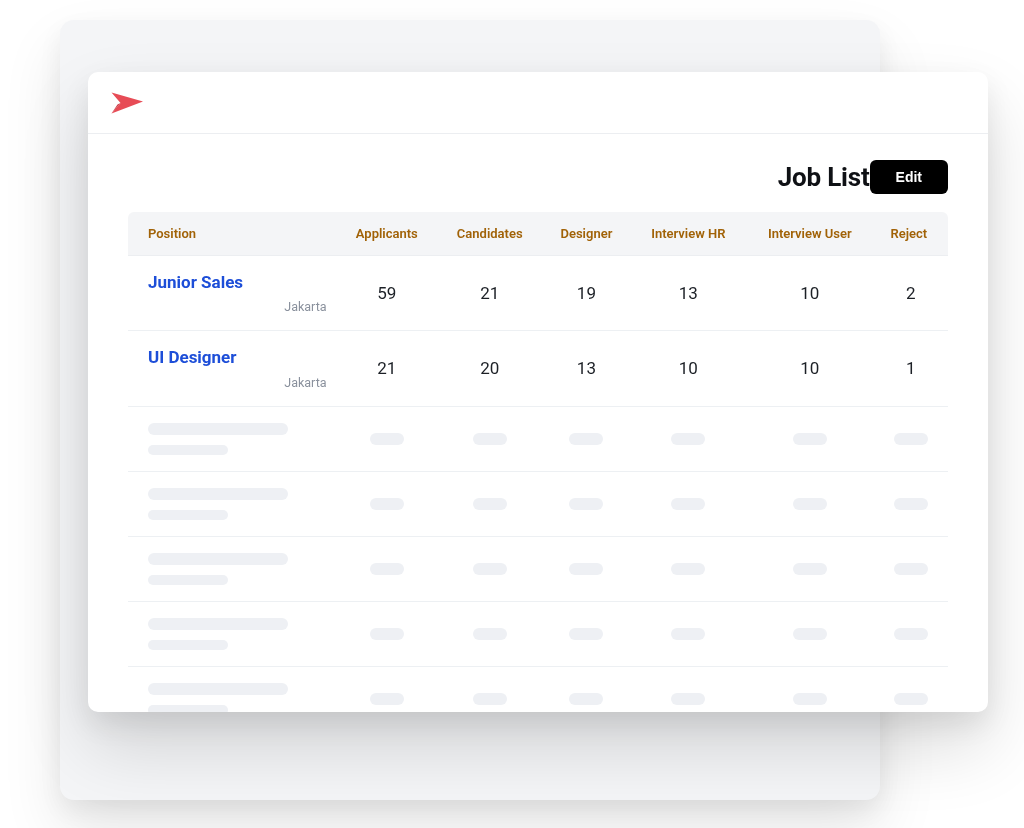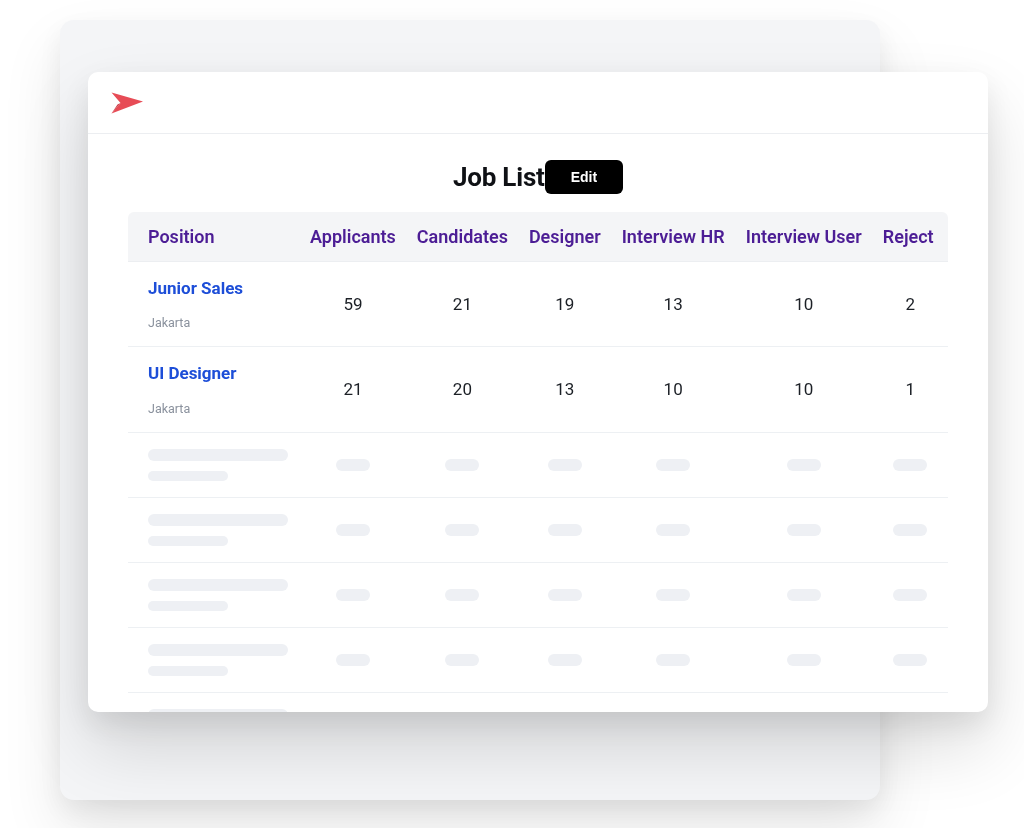--- a/index.html
+++ b/index.html
@@ -42,21 +42,21 @@
     display: flex;
     align-items: center;
     padding: 0 22px;
   }
 
   .logo svg { display: block; }
 
   .content-header {
     display: flex;
     align-items: center;
-    justify-content: center;
+    justify-content: flex-end;
     padding: 26px 40px 18px 40px;
   }
 
   .page-title {
     font-size: 26px;
     font-weight: 700;
     color: #0f1115;
     letter-spacing: -0.2px;
   }
 
@@ -77,23 +77,23 @@
     overflow: hidden;
   }
 
   table.jobs {
     width: 100%;
     border-collapse: collapse;
   }
 
   table.jobs thead th {
     background: #f4f5f7;
-    color: #4c1d95;
+    color: #a16207;
     font-weight: 600;
-    font-size: 18px;
+    font-size: 13px;
     text-align: center;
     padding: 14px 10px;
     border-bottom: 1px solid #eceef1;
   }
   table.jobs thead th:first-child {
     text-align: left;
     padding-left: 20px;
     border-top-left-radius: 6px;
   }
   table.jobs thead th:last-child {
@@ -119,21 +119,22 @@
 
   .position-title {
     font-size: 17px;
     font-weight: 700;
     color: #1d4ed8;
     line-height: 1.25;
   }
   .position-sub {
     font-size: 12.5px;
     color: #8a919d;
-    margin-top: 16px;
+    margin-top: 6px;
+    text-align: right;
   }
 
   
   .sk-pill {
     display: inline-block;
     height: 11px;
     border-radius: 6px;
     background: #eef0f4;
   }
   .sk-bar-lg {

